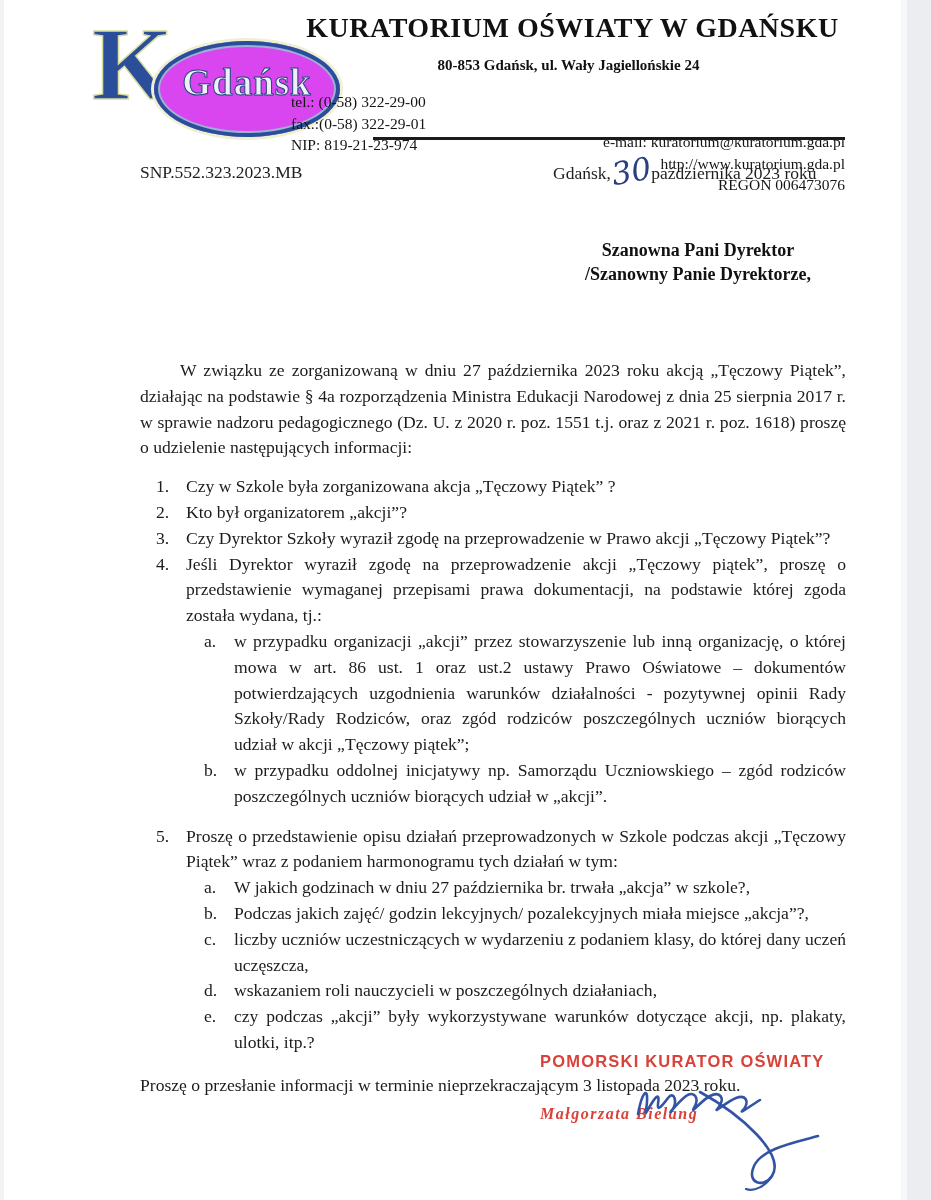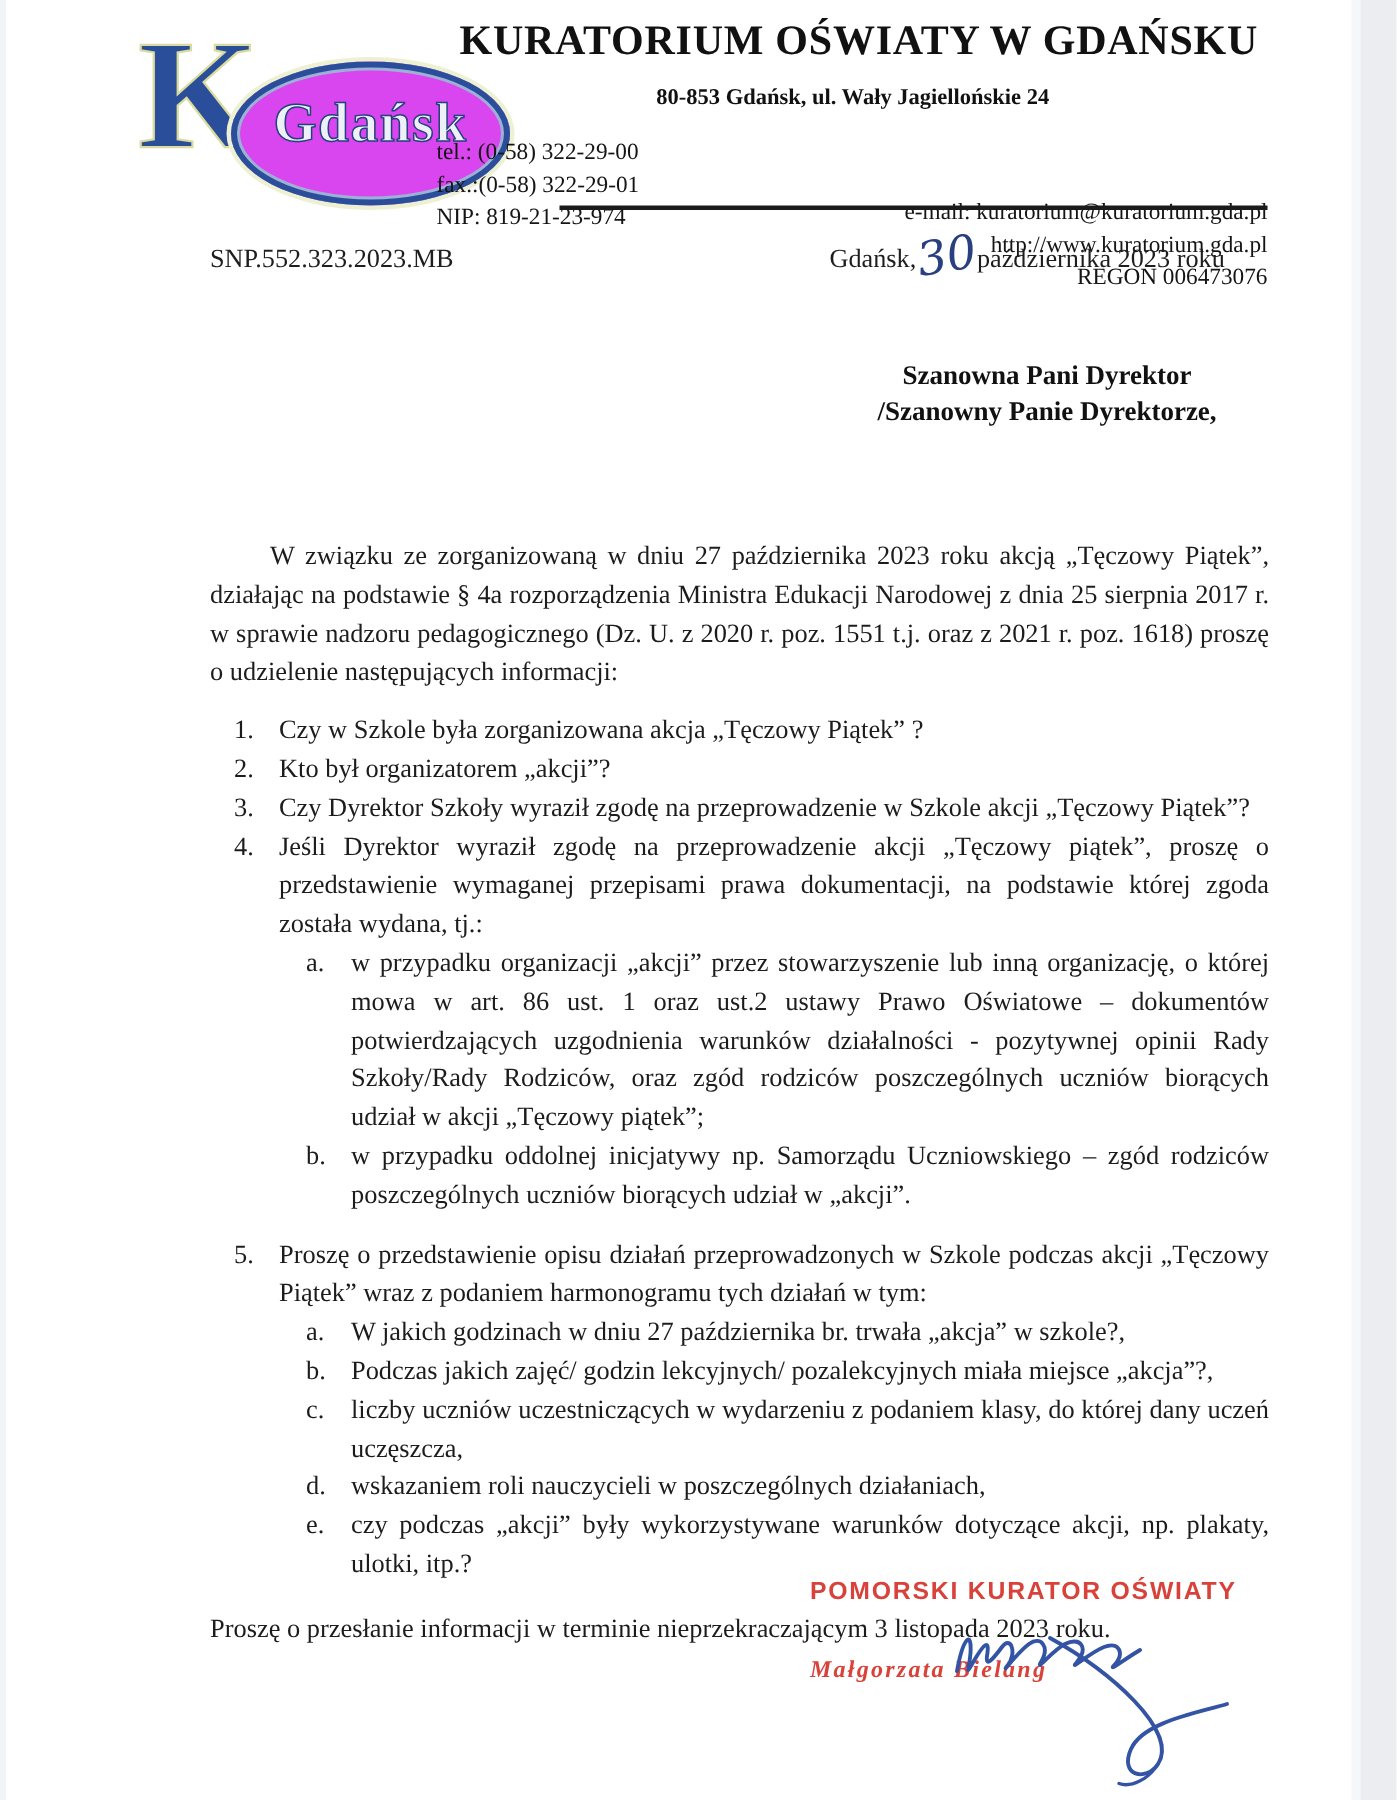--- a/index.html
+++ b/index.html
@@ -127,21 +127,21 @@
     <div class="li-row">
       <span class="li-num">1.</span>
       <span class="li-text">Czy w Szkole była zorganizowana akcja „Tęczowy Piątek” ?</span>
     </div>
     <div class="li-row">
       <span class="li-num">2.</span>
       <span class="li-text">Kto był organizatorem „akcji”?</span>
     </div>
     <div class="li-row">
       <span class="li-num">3.</span>
-      <span class="li-text">Czy Dyrektor Szkoły wyraził zgodę na przeprowadzenie  w Szkole akcji „Tęczowy Piątek”?</span>
+      <span class="li-text">Czy Dyrektor Szkoły wyraził zgodę na przeprowadzenie  w Prawo akcji „Tęczowy Piątek”?</span>
     </div>
     <div class="li-row">
       <span class="li-num">4.</span>
       <span class="li-text">Jeśli Dyrektor wyraził zgodę na przeprowadzenie akcji „Tęczowy piątek”, proszę o przedstawienie wymaganej przepisami prawa dokumentacji, na podstawie której zgoda została wydana, tj.:</span>
     </div>
     <div class="list-sub">
       <div class="li-row">
         <span class="li-num">a.</span>
         <span class="li-text">w przypadku organizacji „akcji” przez stowarzyszenie lub inną  organizację, o której mowa w art. 86 ust. 1 oraz ust.2 ustawy Prawo Oświatowe – dokumentów potwierdzających   uzgodnienia warunków działalności - pozytywnej opinii Rady Szkoły/Rady Rodziców, oraz   zgód rodziców poszczególnych uczniów biorących udział w akcji „Tęczowy piątek”;</span>
       </div>

